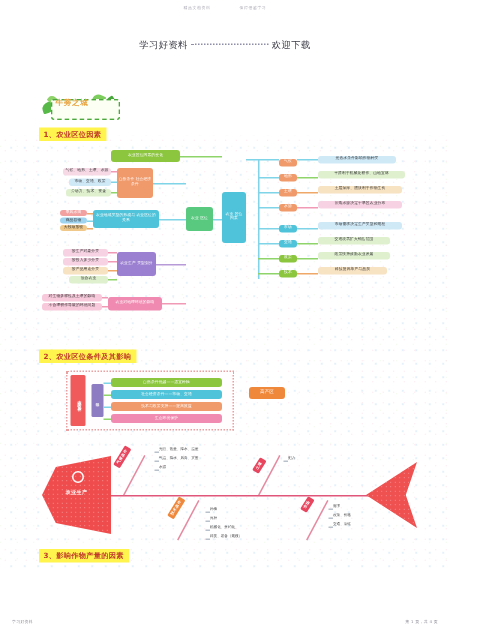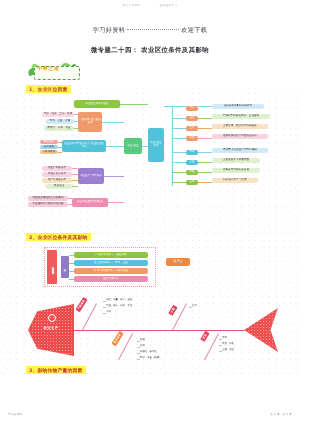--- a/index.html
+++ b/index.html
@@ -159,21 +159,20 @@
 
   <div class="watermark">
     <span>精品文档资料</span>
     <span>值得借鉴学习</span>
   </div>
 
   <div class="doc-head">
     <span>学习好资料</span><span class="dotline"></span><span>欢迎下载</span>
   </div>
 
-  <div class="doc-title">微专题二十四：  农业区位条件及其影响</div>
 
   <div class="logo-wrap">
     <span class="leaf l1"></span>
     <span class="leaf l4"></span>
     <span class="leaf l2"></span>
     <span class="leaf l3"></span>
     <div class="logo-box"></div>
     <div class="logo-text">牛蒡之城</div>
   </div>
 

